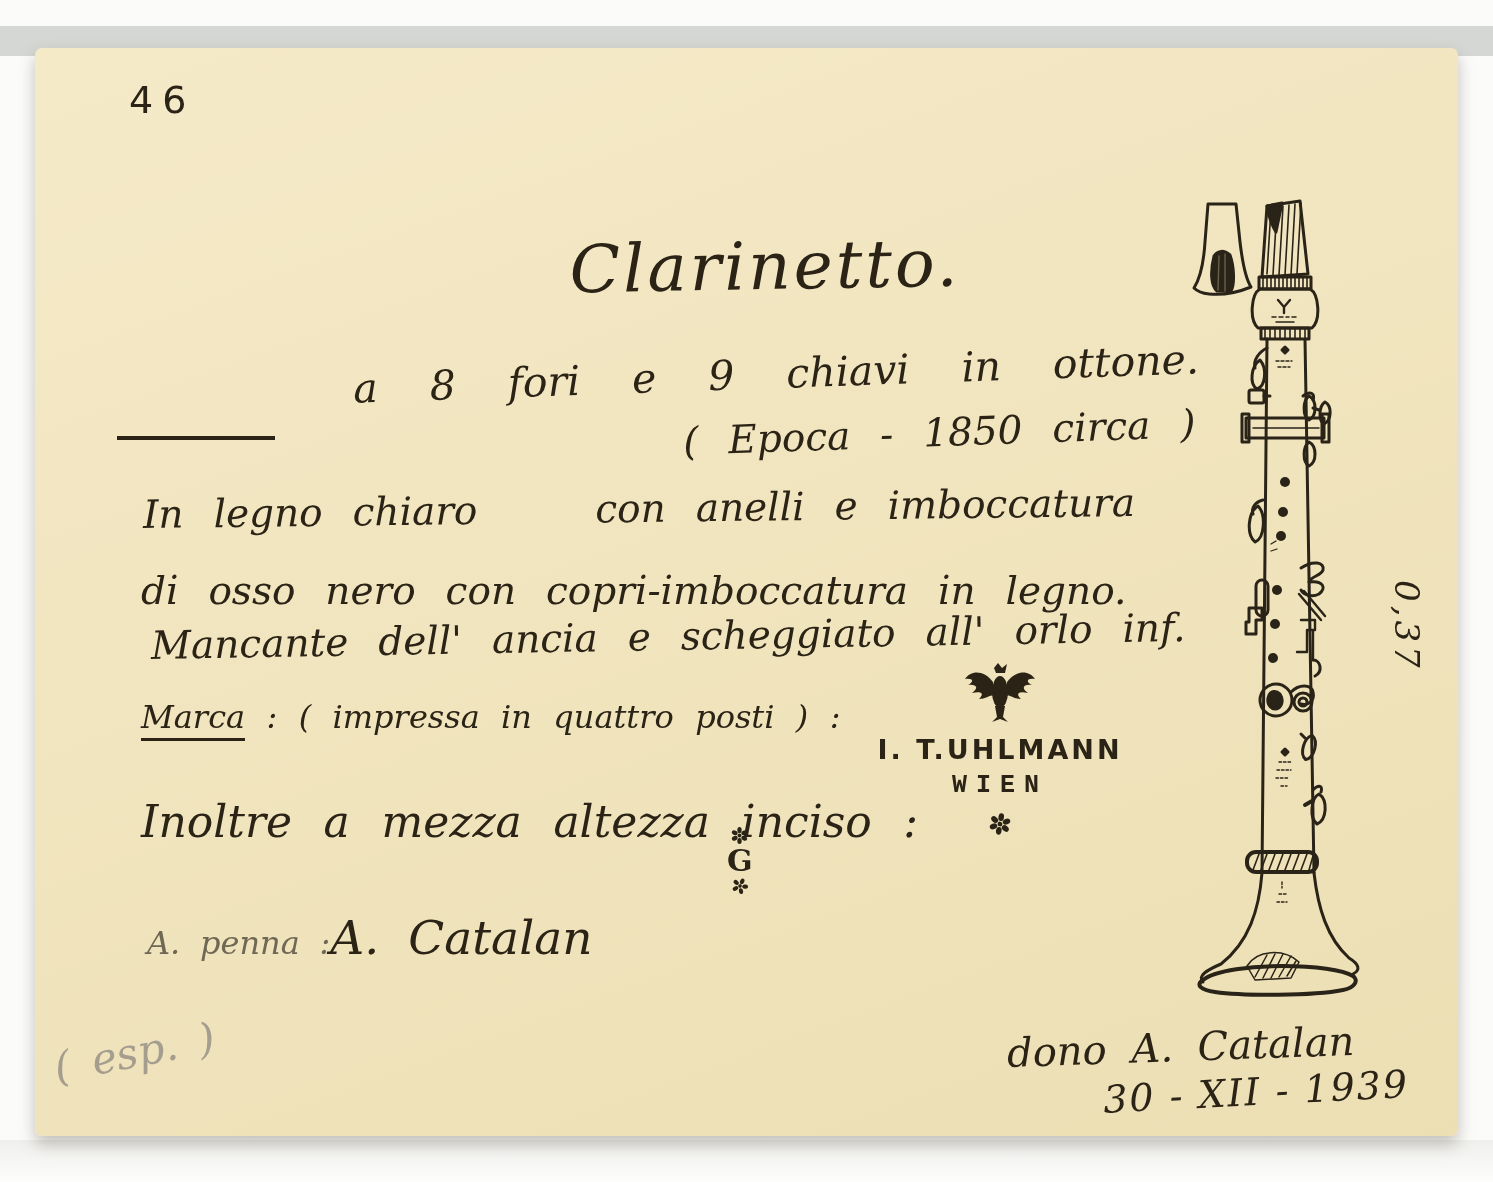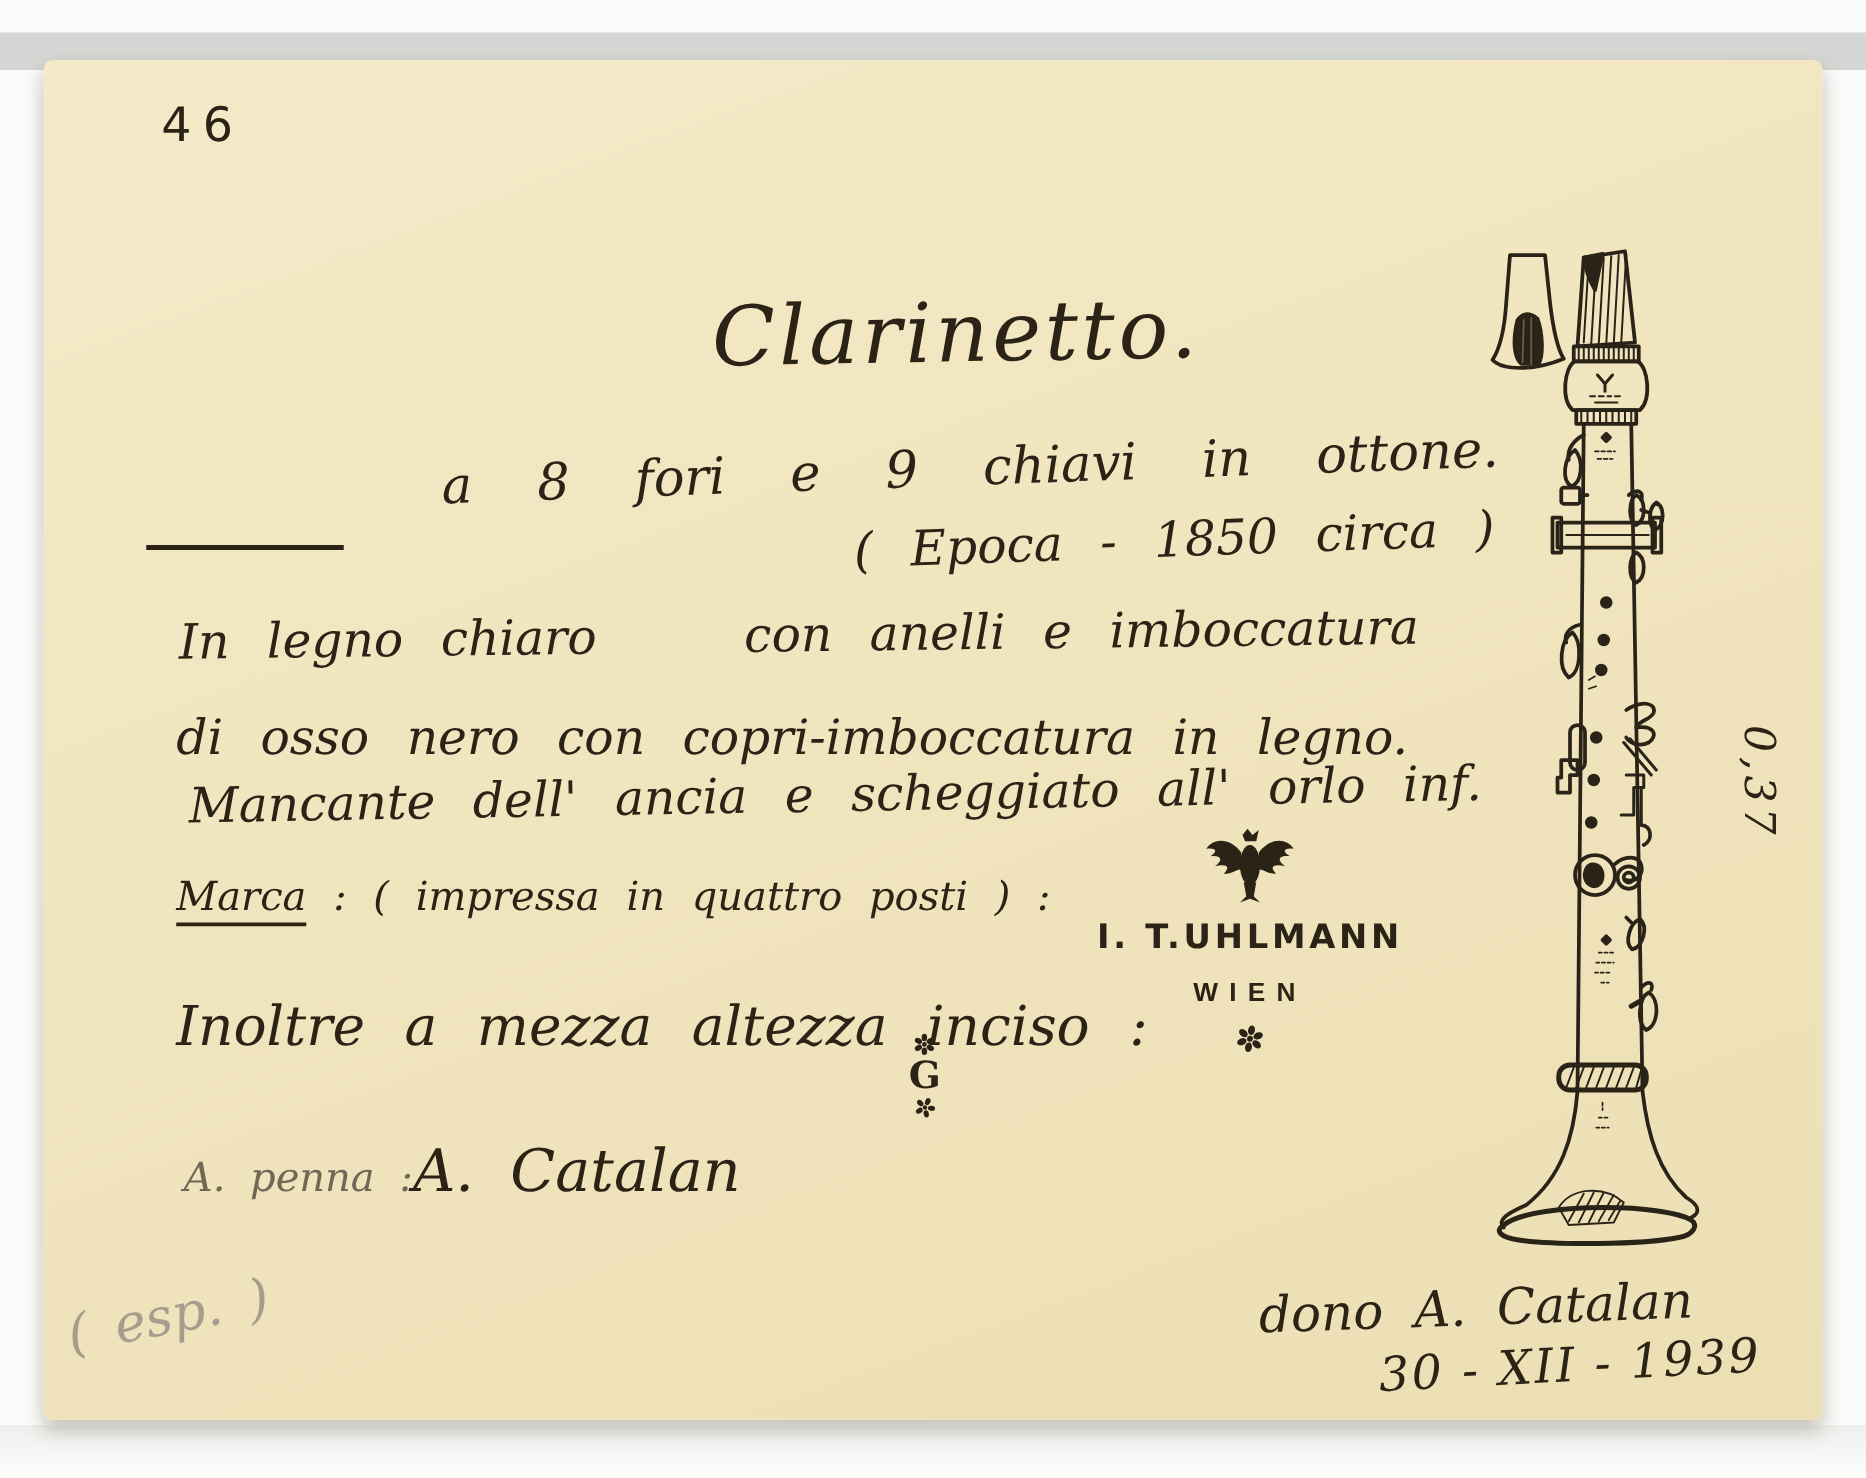--- a/index.html
+++ b/index.html
@@ -29,22 +29,22 @@
   .line3{left:116px;top:566px;transform:rotate(-1deg);}
   .marca{left:106px;top:650px;font-size:32px;word-spacing:.35em;}
   .marca .u{border-bottom:3px solid #2b2416;padding-bottom:2px;}
   .inciso{left:106px;top:748px;font-size:44px;word-spacing:.4em;}
   .inciso-col{left:692px;top:778px;display:flex;flex-direction:column;align-items:center;gap:1px;}
   .inciso-col .letter{font-size:30px;font-weight:bold;line-height:1;}
   .stamp{left:855px;top:614px;width:220px;display:flex;flex-direction:column;
     align-items:center;text-align:center;}
   .stamp .name{font-family:"DejaVu Sans",sans-serif;font-size:27px;font-weight:bold;
     letter-spacing:3px;margin-top:8px;}
-  .stamp .city{font-family:Liberation Sans, sans-serif;font-size:21px;font-weight:bold;
-    letter-spacing:9px;margin-top:18px;}
+  .stamp .city{font-family:Liberation Mono, monospace;font-size:25px;font-weight:bold;
+    letter-spacing:9px;margin-top:6px;}
   .stamp .ros{margin-top:12px;}
   .penline{left:112px;top:862px;}
   .pen-label{font-size:32px;font-style:italic;word-spacing:.3em;margin-top:34px;}
   .pen-value{font-size:47px;font-style:italic;word-spacing:.3em;}
   .esp{left:18px;top:980px;font-size:42px;transform:rotate(-11deg);word-spacing:.2em;}
   .dono1{left:972px;top:976px;font-size:40px;transform:rotate(-2deg);word-spacing:.3em;}
   .dono2{left:1068px;top:1022px;font-size:38px;transform:rotate(-3deg);letter-spacing:2px;}
   .measure{left:1392px;top:532px;font-size:34px;letter-spacing:4px;
     transform:rotate(90deg);transform-origin:0 0;}
   .clarinet{left:1128px;top:142px;}

